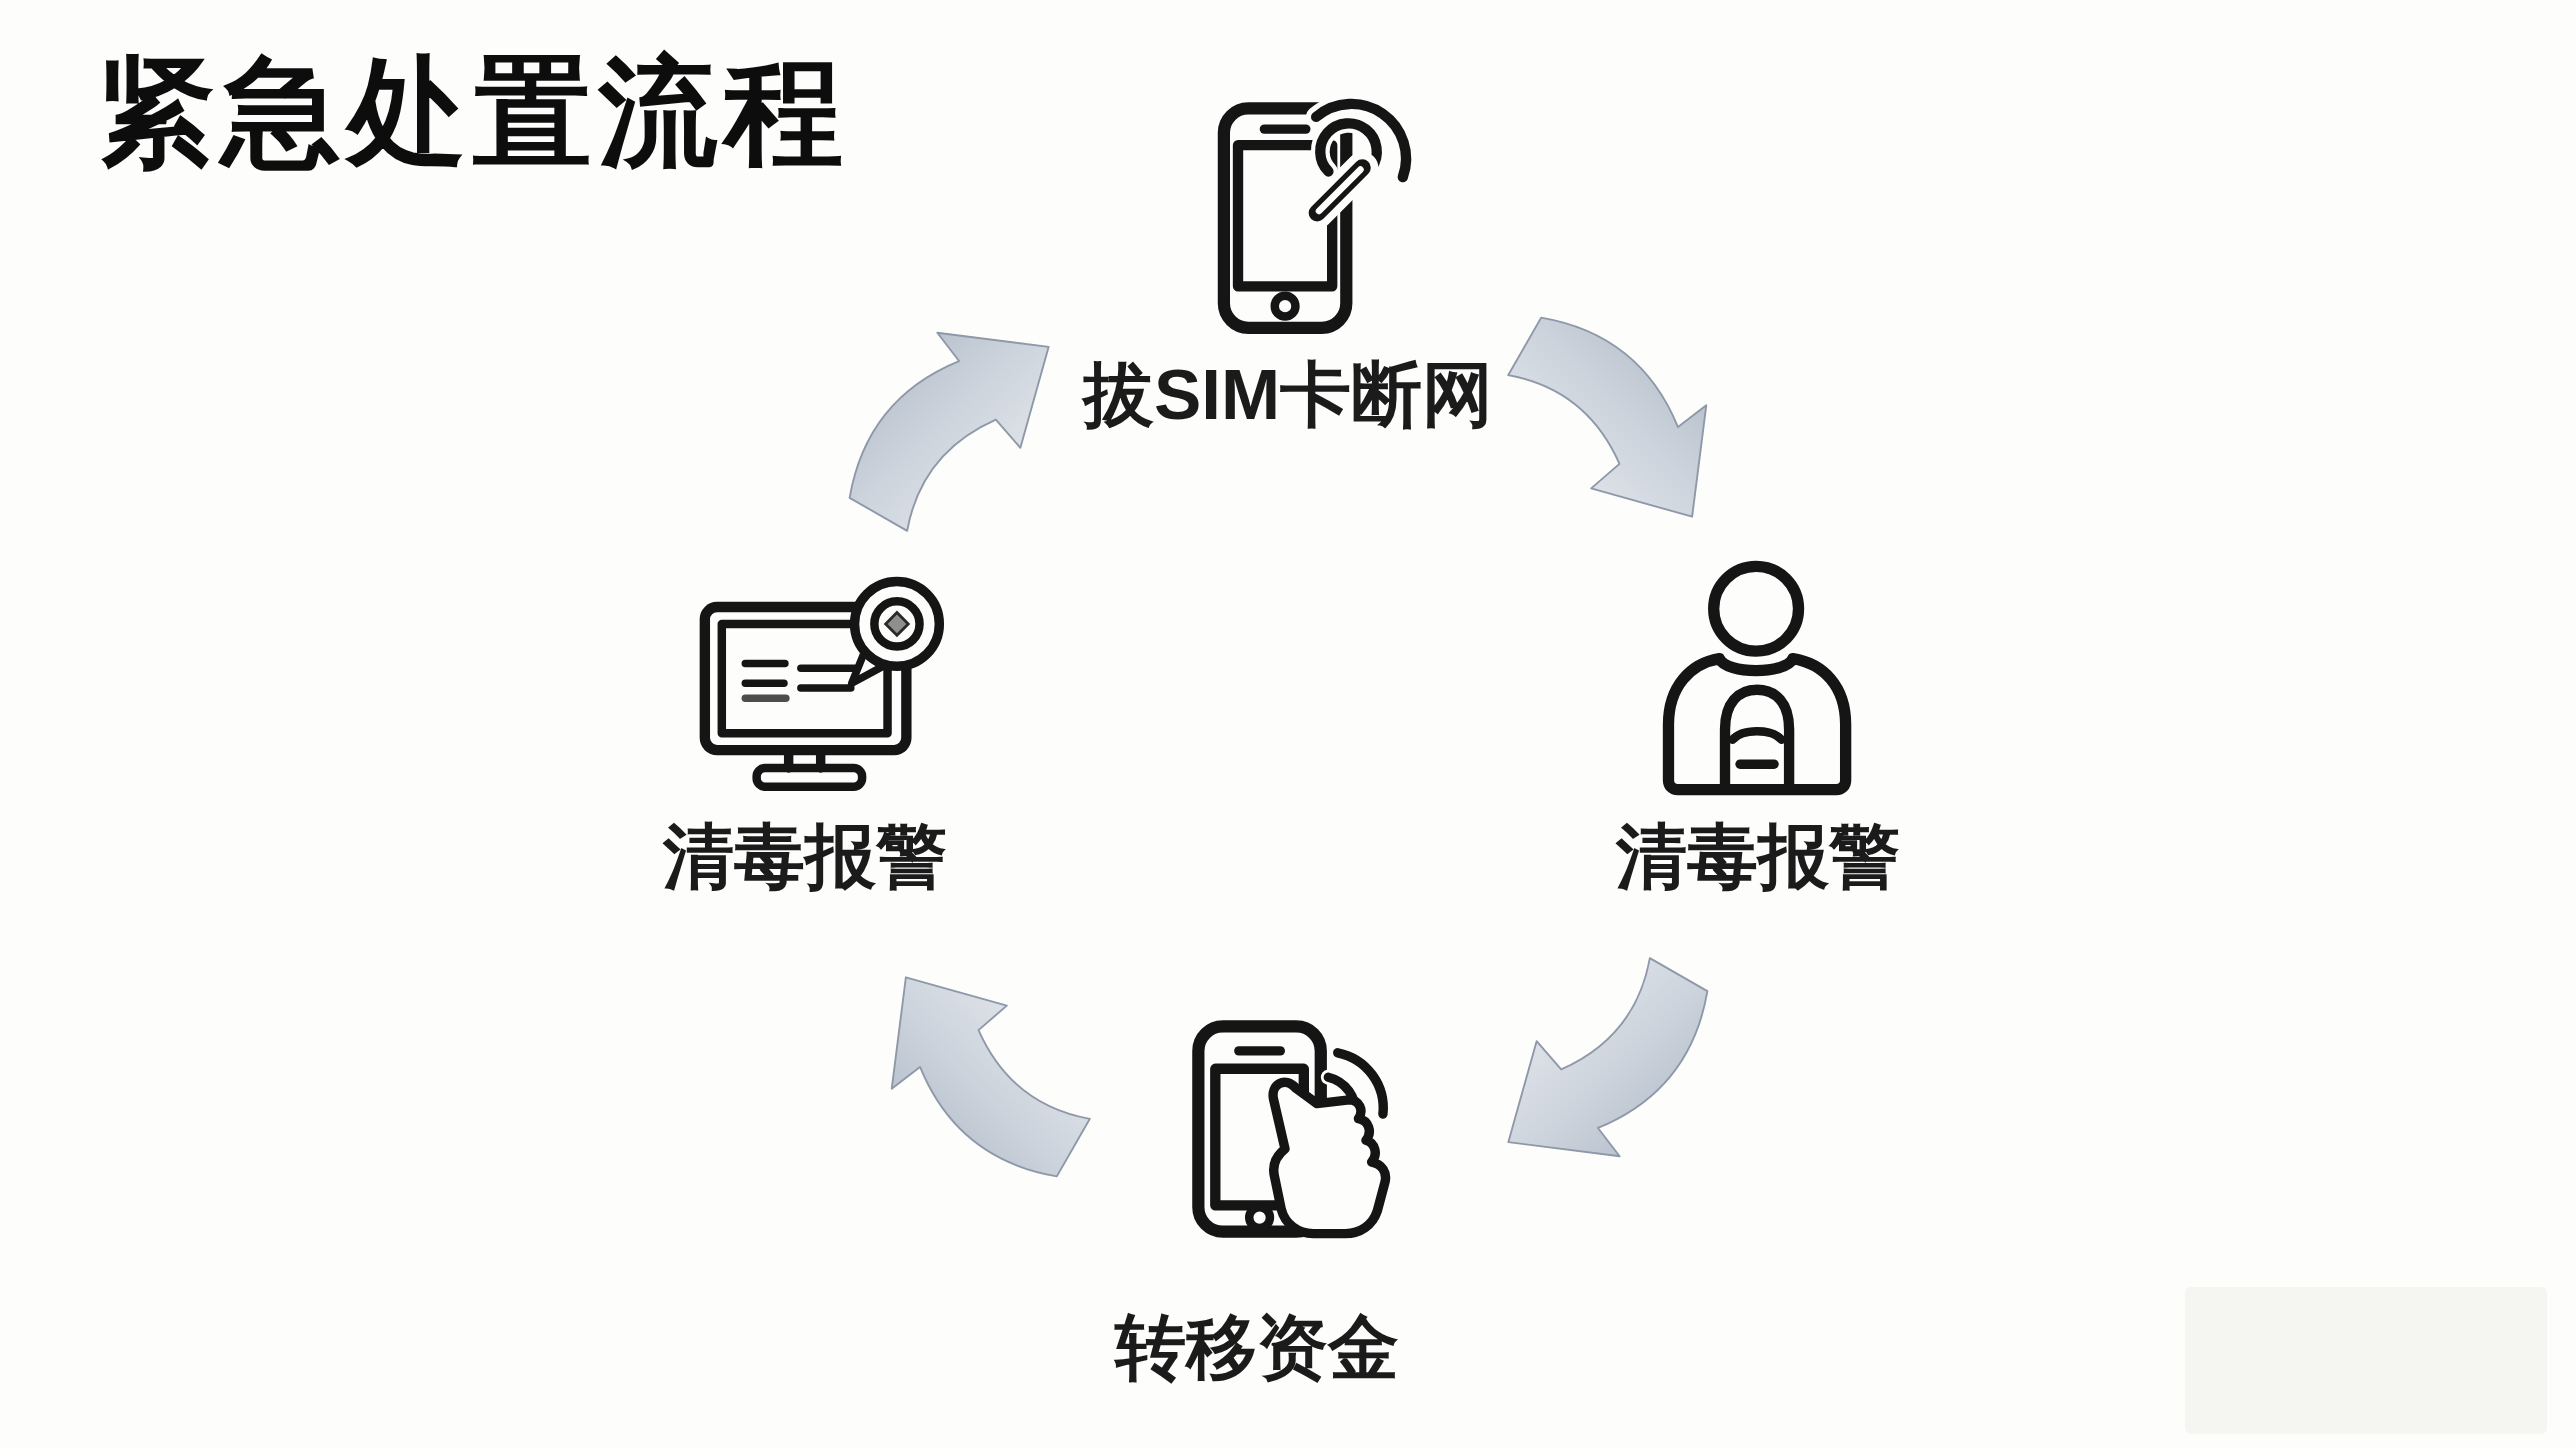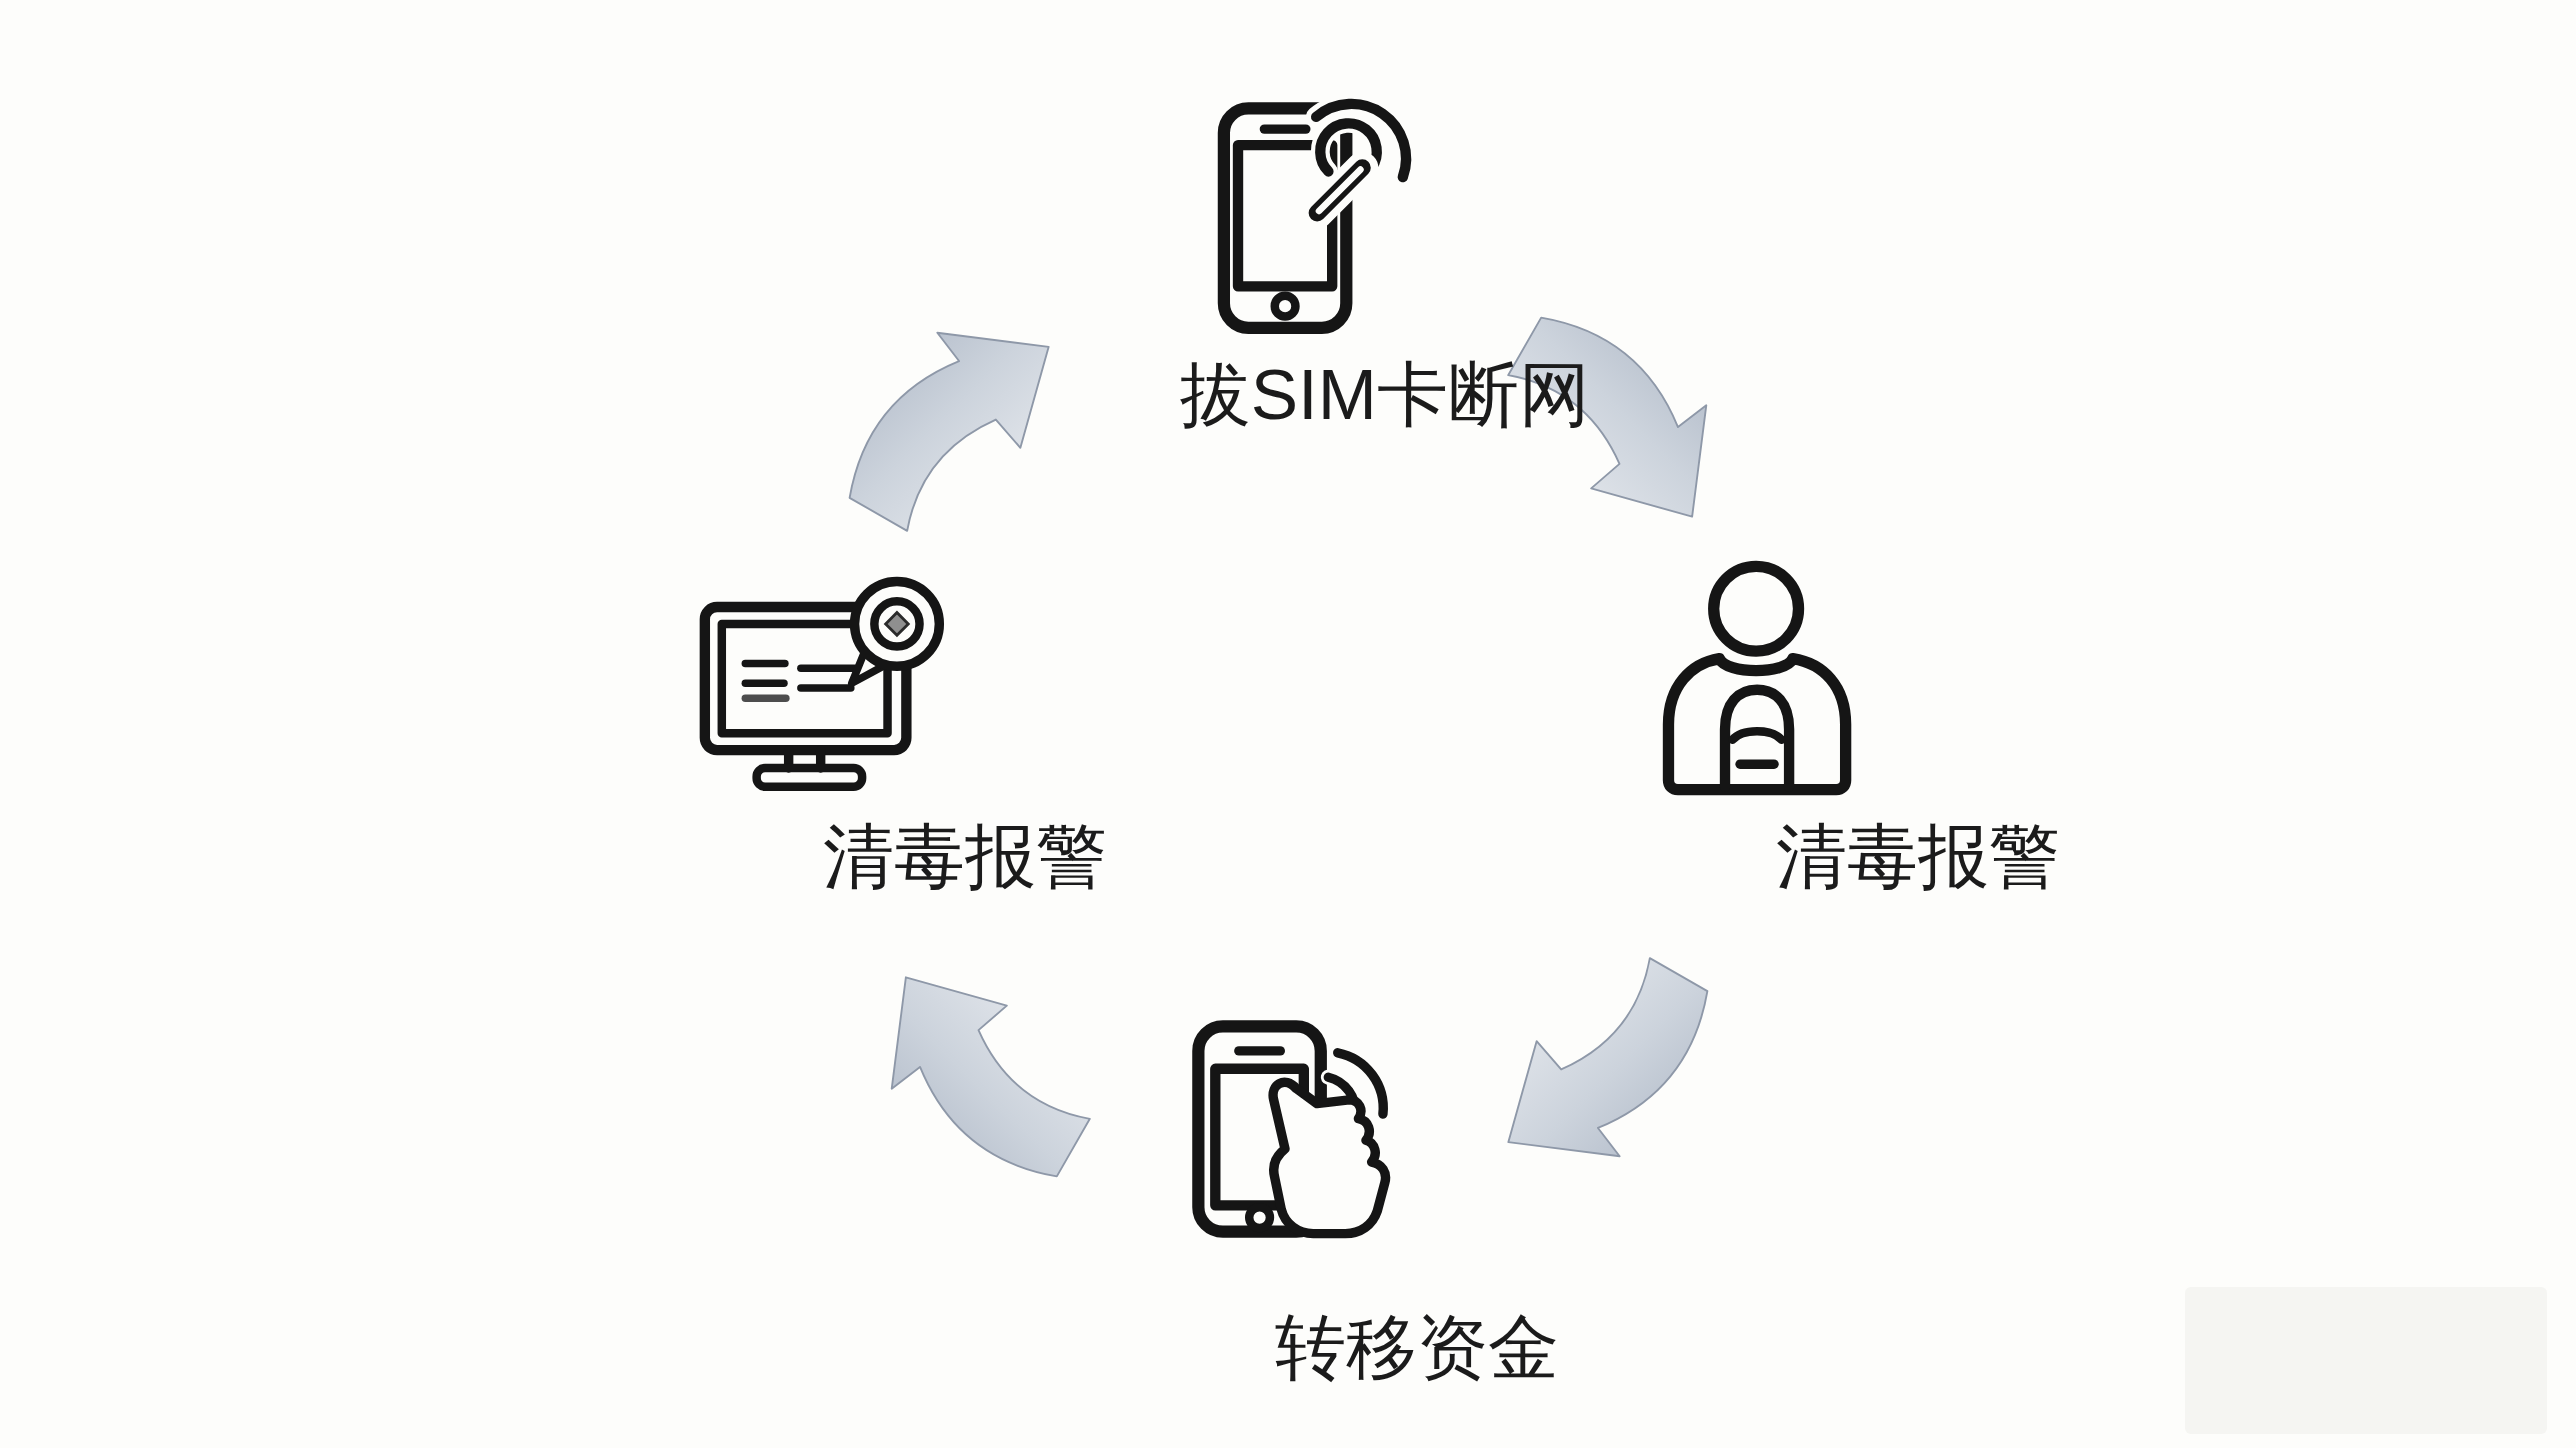--- a/index.html
+++ b/index.html
@@ -8,22 +8,22 @@
     background:#fdfdfb;
     font-family:"Liberation Sans", sans-serif;
   }
   .stage{position:absolute;inset:0;}
   .title{
     position:absolute;left:96px;top:47px;
     font-size:119px;font-weight:900;letter-spacing:6.6px;
     color:#0d0d0d;line-height:1.1;white-space:nowrap;
   }
   .step-label{
-    position:absolute;width:604px;text-align:right;
-    font-size:71px;font-weight:400;color:#1b1b1b;line-height:1;
+    position:absolute;width:604px;text-align:center;
+    font-size:71px;font-weight:700;color:#1b1b1b;line-height:1;
     white-space:nowrap;
   }
   .label-top{left:986px;top:359px;}
   .label-right{left:1456px;top:821px;}
   .label-bottom{left:955px;top:1264px;margin-top:48px;}
   .label-left{left:503px;top:821px;}
   svg.icon,svg.arrow{position:absolute;display:block;}
   .icon-top{left:1206px;top:92px;}
   .icon-right{left:1659px;top:555px;}
   .icon-bottom{left:1187px;top:1017px;}
@@ -49,20 +49,21 @@
     <defs>
       <linearGradient id="agrad" x1="0" y1="0" x2="1" y2="1">
         <stop offset="0" stop-color="#aab4c3"></stop>
         <stop offset="0.45" stop-color="#ccd3dc"></stop>
         <stop offset="1" stop-color="#eef0f3"></stop>
       </linearGradient>
       <path id="curved-arrow" d="M123 35 L100 5 L218 20 L188 127 L162 97 Q83 132 68 215 L7 180 Q25 75 123 35 Z" fill="url(#agrad)" stroke="#8e98a8" stroke-width="2" stroke-linejoin="round"></path>
     </defs>
   </svg>
 
+  <div class="title">紧急处置流程</div>
 
   <svg class="arrow arrow-tl" width="217" height="217" viewBox="0 0 230 230">
       <use href="#curved-arrow"></use>
     </svg>
   <svg class="arrow arrow-tr" width="217" height="217" viewBox="0 0 230 230">
       <use href="#curved-arrow"></use>
     </svg>
   <svg class="arrow arrow-br" width="217" height="217" viewBox="0 0 230 230">
       <use href="#curved-arrow"></use>
     </svg>

